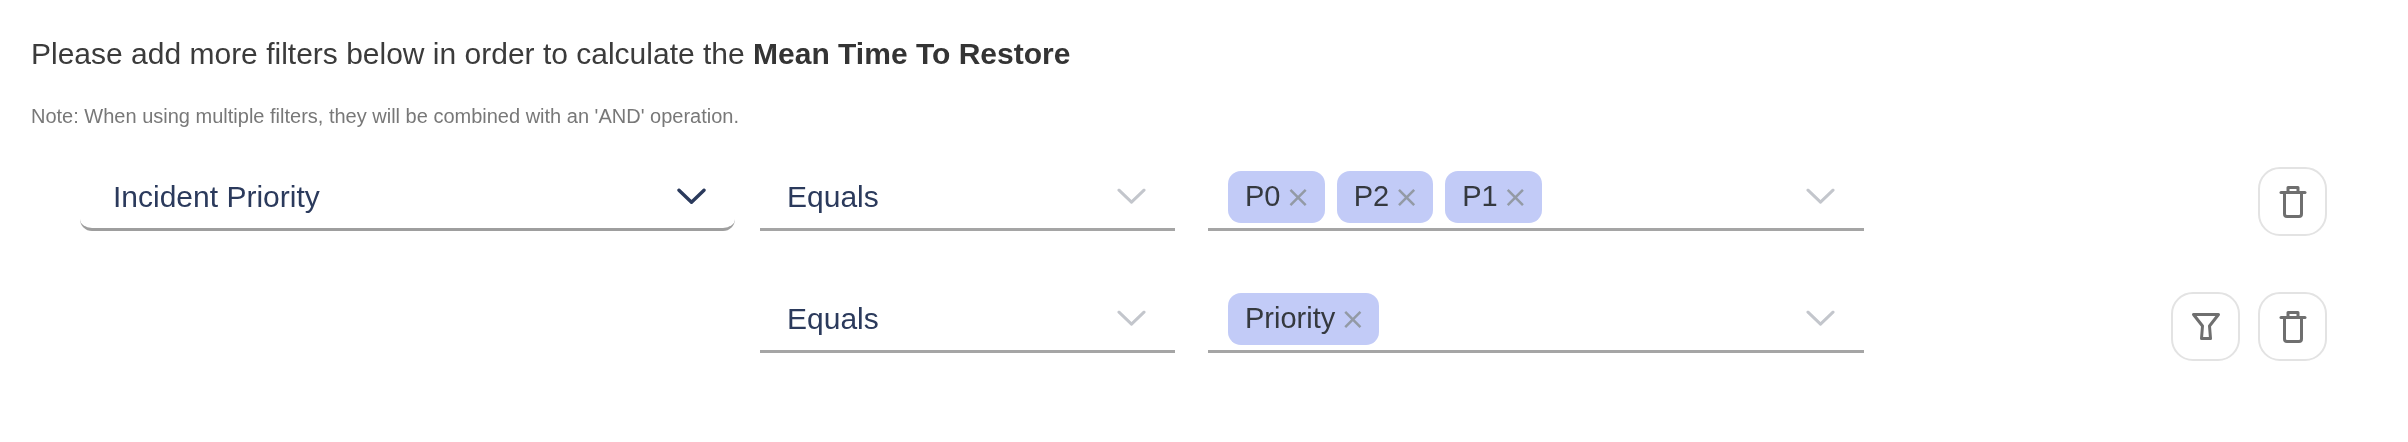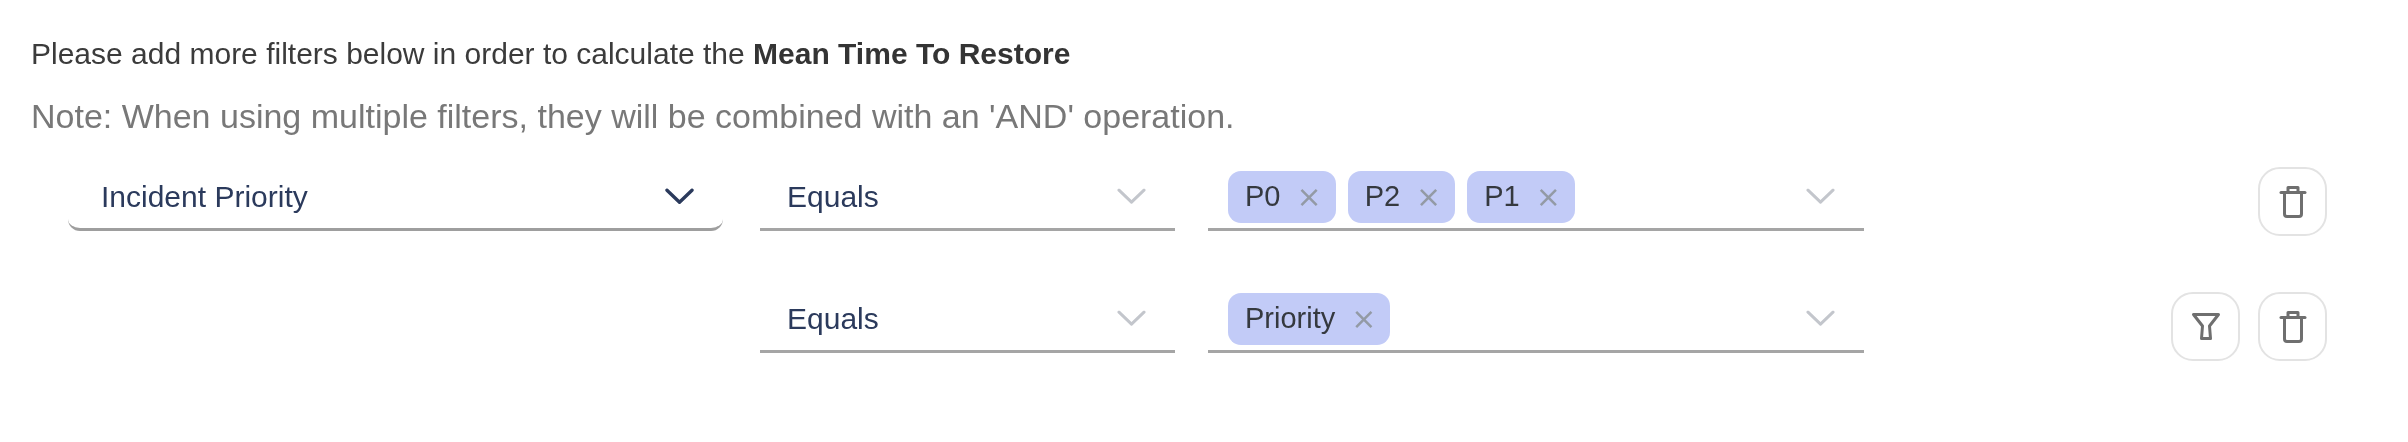--- a/index.html
+++ b/index.html
@@ -11,52 +11,52 @@
   .canvas { position:relative; width:2408px; height:430px; background:#ffffff; }
 
   
   .page-title {
     position:absolute; left:31px; top:36px;
     font-size:30px; line-height:36px; color:#3b3b3b;
   }
   .page-title b { font-weight:700; color:#343434; }
   .page-note {
     position:absolute; left:31px; top:98px;
-    font-size:34px; line-height:36px; color:#787878;
+    font-size:20px; line-height:36px; color:#787878;
   }
 
   
   .field {
     position:absolute; height:66px;
     border-bottom:3px solid #a5a5a5;
     display:flex; align-items:center;
     cursor:pointer; background:#fff;
   }
   .field--name { border-radius:0 0 12px 12px; border-bottom-color:#9e9e9e; }
   .row1 { top:165px; }
   .row2 { top:287px; }
-  .f-name  { left:68px;   width:655px; }
+  .f-name  { left:80px;   width:655px; }
   .f-op    { left:760px;  width:415px; }
   .f-vals  { left:1208px; width:656px; }
 
   .field-label {
     font-size:30px; color:#2b3a5c; padding-left:33px; white-space:nowrap;
   }
   .f-op .field-label { padding-left:27px; }
 
   .chevron {
     position:absolute; right:29px; top:50%; transform:translateY(-52%);
     width:29px; height:17px; display:block;
   }
   .chevron svg { display:block; width:100%; height:100%; }
 
   
   .tags { display:flex; align-items:center; gap:12px; padding-left:20px; }
   .tag {
-    display:flex; align-items:center; gap:16px;
+    display:flex; align-items:center; gap:5px;
     height:52px; padding:0 14px 0 17px;
     background:#c2cbf7; border-radius:13px;
     font-size:29px; color:#35393f; white-space:nowrap;
   }
   .tag-x {
     font-size:30px; line-height:1; color:#939aa5; cursor:pointer;
     font-family:"DejaVu Sans","Liberation Sans",sans-serif;
   }
 
   

